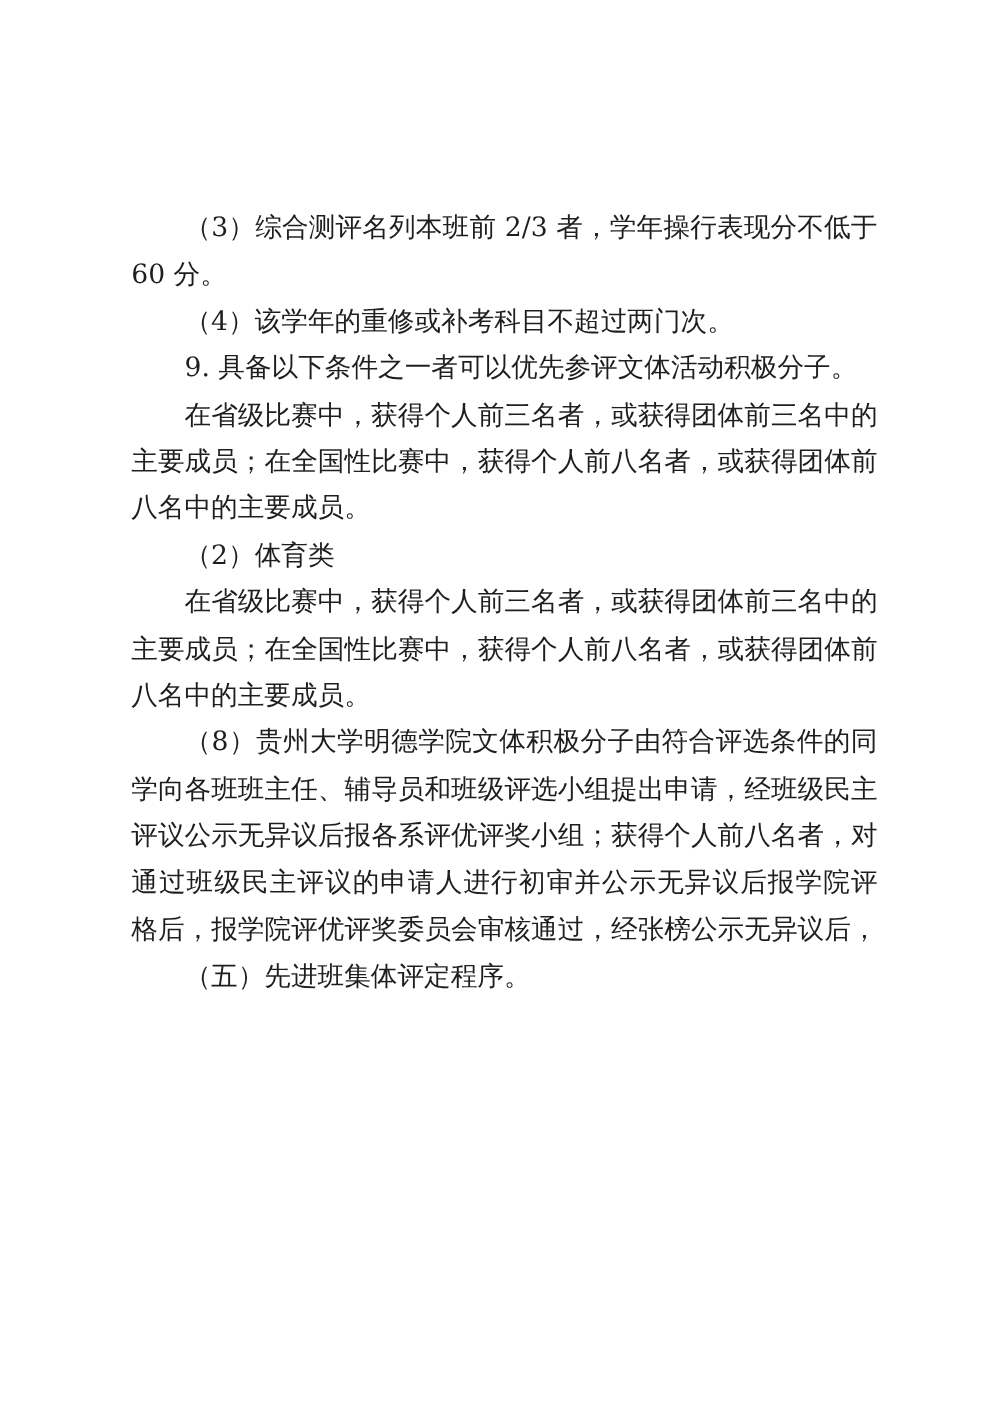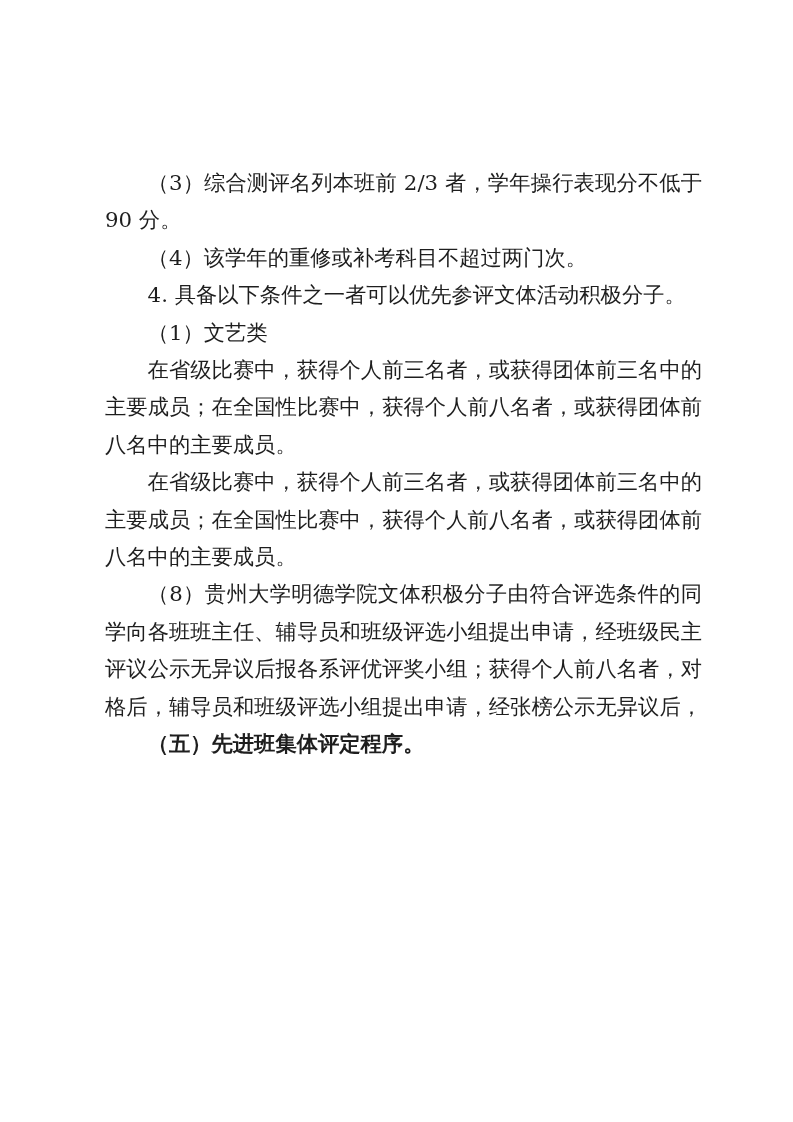--- a/index.html
+++ b/index.html
@@ -32,38 +32,39 @@
   }
   .line.justify {
     text-align: justify;
     text-align-last: justify;
     text-justify: inter-character;
   }
   .line.indent {
     text-indent: 2em;
   }
   .line.bold {
-    font-weight: 700;
+    font-weight: 400;
   }
 </style>
 </head>
 <body>
 
 <div class="page" style="background: rgb(255, 255, 255);">
   <div class="doc" style="color: rgb(30, 30, 30);">
       <div class="line justify indent">（3）综合测评名列本班前 2/3 者，学年操行表现分不低于</div>
-      <div class="line">90 分。</div>
+      <div class="line">60 分。</div>
       <div class="line indent">（4）该学年的重修或补考科目不超过两门次。</div>
-      <div class="line indent">4. 具备以下条件之一者可以优先参评文体活动积极分子。</div>
-      <div class="line indent">（1）文艺类</div>
+      <div class="line indent">9. 具备以下条件之一者可以优先参评文体活动积极分子。</div>
       <div class="line justify indent">在省级比赛中，获得个人前三名者，或获得团体前三名中的</div>
       <div class="line justify">主要成员；在全国性比赛中，获得个人前八名者，或获得团体前</div>
       <div class="line">八名中的主要成员。</div>
+      <div class="line indent">（2）体育类</div>
       <div class="line justify indent">在省级比赛中，获得个人前三名者，或获得团体前三名中的</div>
       <div class="line justify">主要成员；在全国性比赛中，获得个人前八名者，或获得团体前</div>
       <div class="line">八名中的主要成员。</div>
       <div class="line justify indent">（8）贵州大学明德学院文体积极分子由符合评选条件的同</div>
       <div class="line justify">学向各班班主任、辅导员和班级评选小组提出申请，经班级民主</div>
       <div class="line justify">评议公示无异议后报各系评优评奖小组；获得个人前八名者，对</div>
-      <div class="line justify">格后，辅导员和班级评选小组提出申请，经张榜公示无异议后，</div>
+      <div class="line justify">通过班级民主评议的申请人进行初审并公示无异议后报学院评</div>
+      <div class="line justify">格后，报学院评优评奖委员会审核通过，经张榜公示无异议后，</div>
       <div class="line indent bold">（五）先进班集体评定程序。</div>
     </div>
 </div>
 
 </body></html>

